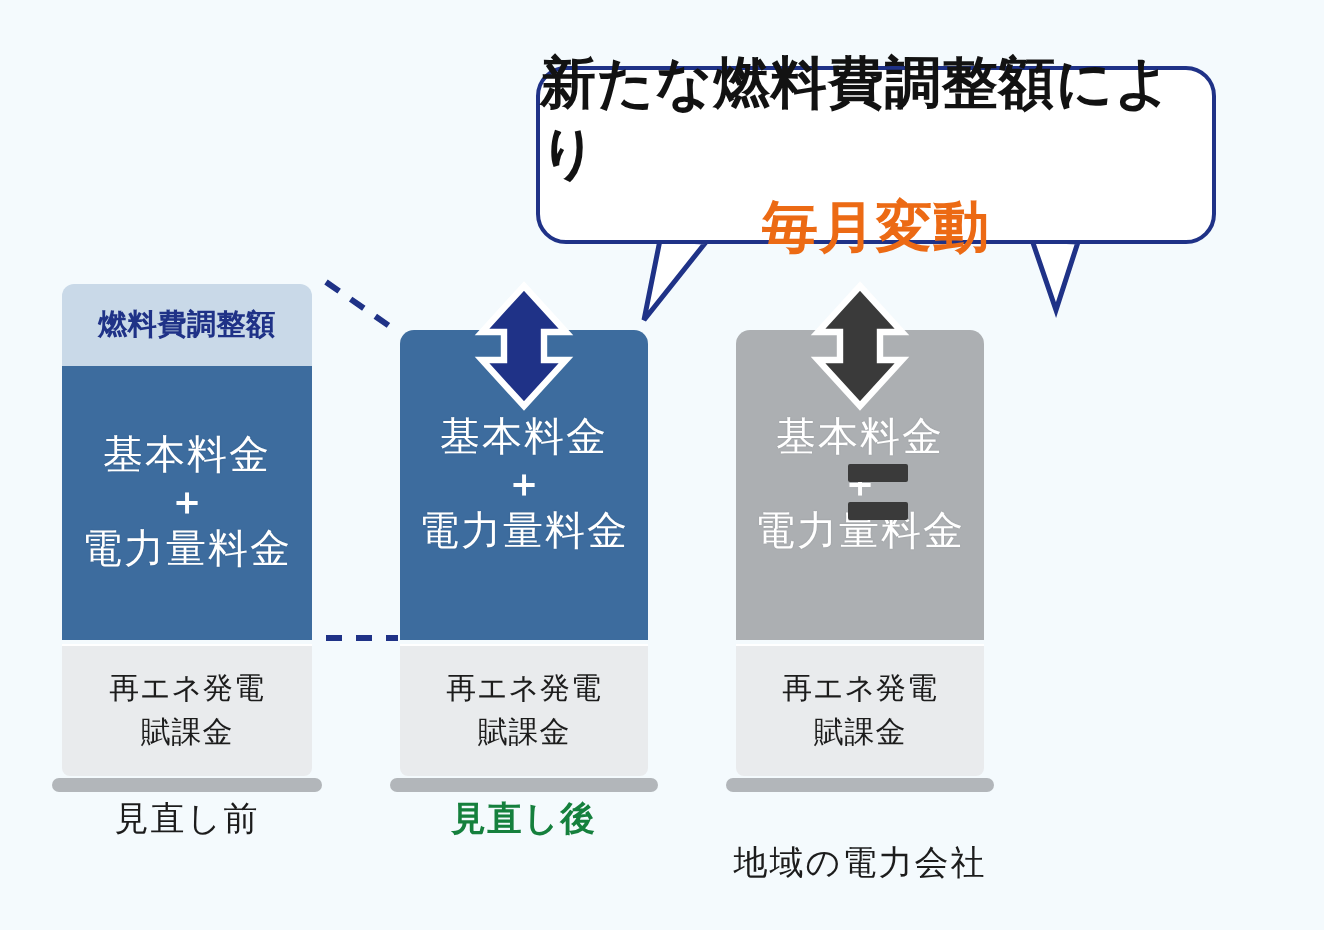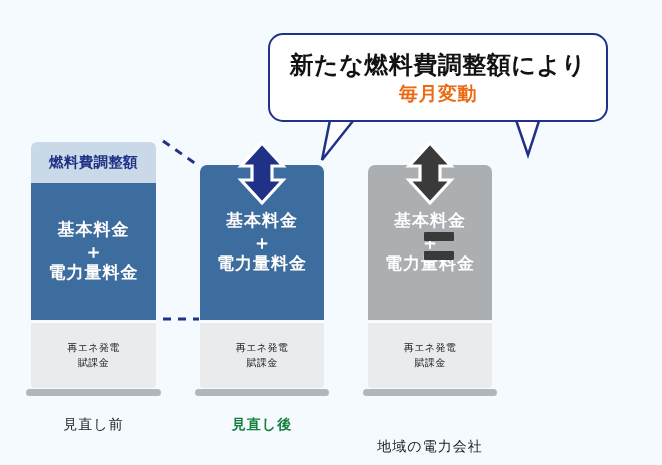--- a/index.html
+++ b/index.html
@@ -18,25 +18,25 @@
     left:268px;top:33px;width:340px;height:89px;
     background:#ffffff;
     border:2.5px solid #1f3287;
     border-radius:15px;
     box-sizing:border-box;
     display:flex;flex-direction:column;
     align-items:center;justify-content:center;
     z-index:6;
   }
   .bubble-line1{
-    font-size:24px;font-weight:bold;color:#121212;
+    font-size:28px;font-weight:bold;color:#121212;
     letter-spacing:0.5px;line-height:1.25;
   }
   .bubble-line2{
-    font-size:19px;font-weight:bold;color:#ec6a14;
+    font-size:28px;font-weight:bold;color:#ec6a14;
     letter-spacing:0.5px;line-height:1.25;margin-top:2px;
   }
   .bubble-tails{position:absolute;left:0;top:0;width:662px;height:465px;z-index:5;pointer-events:none;}
 
   .seg{
     position:absolute;
     box-sizing:border-box;
     display:flex;flex-direction:column;
     align-items:center;justify-content:center;
     text-align:center;
@@ -50,59 +50,59 @@
   }
   .seg-adjust .seg-text{
     font-size:14.5px;font-weight:bold;color:#1f3287;letter-spacing:0.3px;
   }
 
   
   .seg-main{
     z-index:2;
   }
   .seg-main .seg-text{
-    font-size:17px;font-weight:bold;color:#ffffff;
+    font-size:20px;font-weight:normal;color:#ffffff;
     line-height:1.28;letter-spacing:1px;
     text-shadow:0 0 1px rgba(0,0,0,0.12);
   }
   .seg-main .plus{
     font-size:19px;font-weight:bold;color:#ffffff;line-height:1.1;
   }
   .m1{left:31px;top:183px;width:125px;height:137px;background:#3d6c9e;border-radius:0 0 0 0;}
   .m2{left:200px;top:165px;width:124px;height:155px;background:#3d6c9e;border-radius:7px 7px 0 0;}
   .m3{left:368px;top:165px;width:124px;height:155px;background:#acafb2;border-radius:7px 7px 0 0;}
 
   
   .seg-levy{
     top:322px;height:66px;
     background:#e9ebed;
     border-radius:0 0 4px 4px;
     border-top:1px solid #ffffff;
   }
   .seg-levy .seg-text{
-    font-size:10px;color:#1c1c1c;line-height:1.42;letter-spacing:0.4px;
+    font-size:15px;color:#1c1c1c;line-height:1.42;letter-spacing:0.4px;
   }
   .l1{left:31px;width:125px;}
   .l2{left:200px;width:124px;}
   .l3{left:368px;width:124px;}
 
   
   .base{
     position:absolute;top:389px;height:7px;
     background:#b2b6ba;border-radius:3.5px;
   }
   .b1{left:26px;width:135px;}
   .b2{left:195px;width:134px;}
   .b3{left:363px;width:134px;}
 
   
   .caption{
-    position:absolute;top:412px;height:26px;
+    position:absolute;top:396px;height:26px;
     display:flex;align-items:center;justify-content:center;
-    font-size:14px;letter-spacing:1px;
+    font-size:17px;letter-spacing:1px;
   }
   .c1{left:26px;width:135px;color:#1c1c1c;}
   .c2{left:195px;width:134px;color:#15803d;font-weight:bold;}
   .c3{left:359px;width:142px;color:#1c1c1c;margin-top:22px;}
 
   
   .equals{
     position:absolute;left:424px;top:232px;width:30px;height:28px;
     display:flex;flex-direction:column;justify-content:space-between;
     z-index:3;

